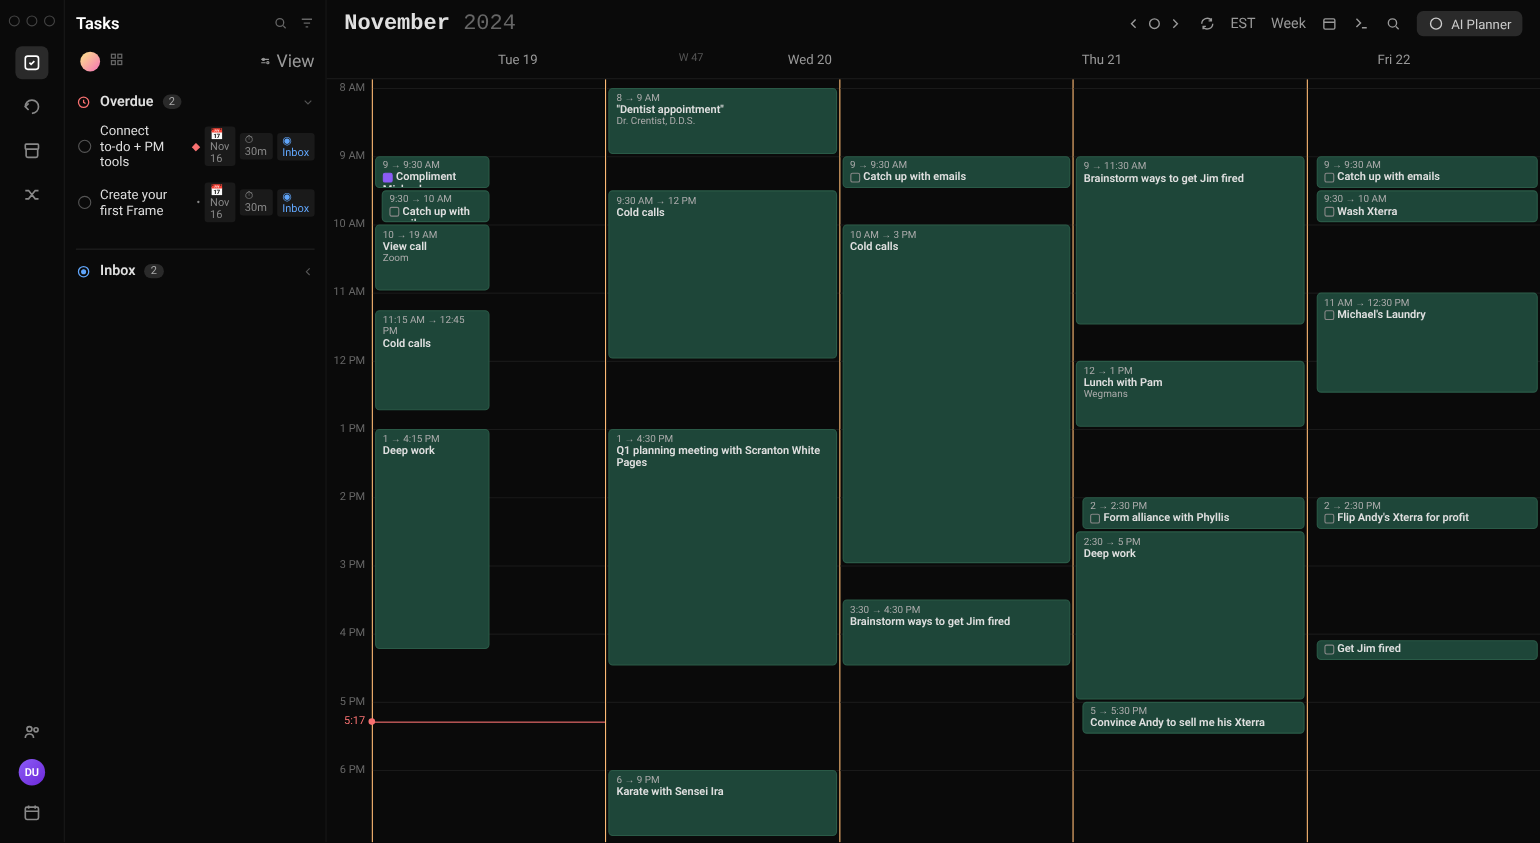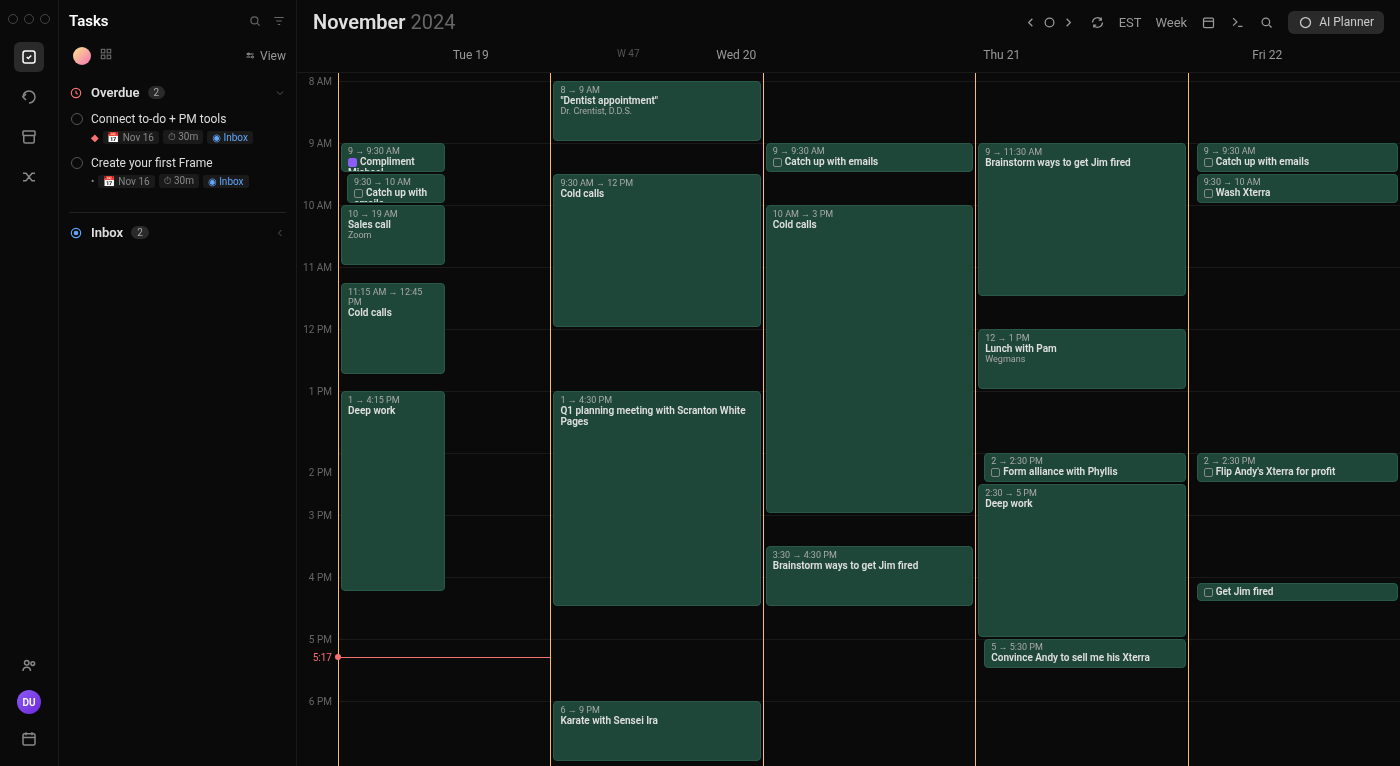--- a/index.html
+++ b/index.html
@@ -60,38 +60,38 @@
       display: flex; align-items: center; gap: 8px; margin-bottom: 20px;
       padding-left: 4px;
     }
     .gradient-chip {
       width: 18px; height: 18px; border-radius: 50%;
       background: linear-gradient(135deg, #fde68a, #f472b6);
     }
     .layouts-icon { color: #666; }
     .layouts-icon svg { width: 14px; height: 14px; }
     .view-link {
-      margin-left: auto; color: #999; font-size: 12px;
+      margin-left: auto; color: #999; font-size: 16px;
       display: flex; align-items: center; gap: 4px; cursor: pointer;
     }
     
     .section-header {
       display: flex; align-items: center; gap: 8px; margin-bottom: 12px;
       cursor: pointer;
     }
     .overdue-icon { color: #f87171; width: 14px; height: 14px; }
     .section-title { font-size: 13px; font-weight: 600; color: #e0e0e0; }
     .count-badge {
       background: #2a2a2a; color: #aaa; font-size: 10px;
       padding: 1px 6px; border-radius: 8px;
     }
     .chevron { margin-left: auto; color: #555; width: 12px; height: 12px; }
     
     .task-item {
-      display: flex; flex-direction: column; gap: 4px;
+      display: flex; flex-direction: row; gap: 4px;
       margin-bottom: 12px; padding-left: 2px;
     }
     .task-item-main { display: flex; align-items: center; gap: 8px; }
     .task-checkbox {
       width: 12px; height: 12px; border-radius: 50%;
       border: 1.5px solid #555; flex-shrink: 0;
     }
     .task-name { font-size: 12px; color: #ddd; }
     .task-meta { display: flex; gap: 4px; padding-left: 20px; align-items: center; }
     .meta-chip {
@@ -112,21 +112,21 @@
     
     .calendar-area {
       flex: 1; display: flex; flex-direction: column;
       background: #0a0a0a;
     }
     
     .calendar-header {
       display: flex; align-items: center;
       padding: 10px 16px 8px 16px;
     }
-    .month-title { font-size: 20px; font-weight: 600; }
+    .month-title { font-size: 20px; font-weight: 600; font-family: Liberation Mono, monospace; }
     .month-title .year { color: #666; font-weight: 400; }
     .header-right {
       margin-left: auto; display: flex; align-items: center; gap: 14px;
       color: #999;
     }
     .header-right svg { width: 15px; height: 15px; cursor: pointer; }
     .nav-arrows { display: flex; gap: 4px; align-items: center; }
     .tz-label { font-size: 13px; }
     .view-label { font-size: 13px; }
     .ai-planner-btn {
@@ -415,21 +415,21 @@
 
 
   <div class="calendar-grid">
     <div class="time-gutter" id="time-gutter">
         <div class="time-label" style="top: 8px;">8 AM</div>
         <div class="time-label" style="top: 70px;">9 AM</div>
         <div class="time-label" style="top: 132px;">10 AM</div>
         <div class="time-label" style="top: 194px;">11 AM</div>
         <div class="time-label" style="top: 256px;">12 PM</div>
         <div class="time-label" style="top: 318px;">1 PM</div>
-        <div class="time-label" style="top: 399px;">2 PM</div>
+        <div class="time-label" style="top: 380px;">2 PM</div>
         <div class="time-label" style="top: 442px;">3 PM</div>
         <div class="time-label" style="top: 504px;">4 PM</div>
         <div class="time-label" style="top: 566px;">5 PM</div>
         <div class="time-label" style="top: 628px;">6 PM</div>
         <div class="now-label" style="top: 583.546px;">5:17</div>
       </div>
     <div class="day-columns" id="day-columns">
         <div class="day-col">
           <div class="hour-line" style="top: 8px;"></div>
           <div class="hour-line" style="top: 70px;"></div>
@@ -445,21 +445,21 @@
           <div class="event narrow short" style="top: 70px; height: 29px;">
             <div class="event-time">9 → 9:30 AM</div>
             <div class="event-title"><span class="task-check done"></span>Compliment Michael</div>
           </div>
           <div class="event narrow short indent" style="top: 101px; height: 29px;">
             <div class="event-time">9:30 → 10 AM</div>
             <div class="event-title"><span class="task-check"></span>Catch up with emails</div>
           </div>
           <div class="event narrow" style="top: 132px; height: 60px;">
             <div class="event-time">10 → 19 AM</div>
-            <div class="event-title">Sales call</div>
+            <div class="event-title">View call</div>
             <div class="event-sub">Zoom</div>
           </div>
           <div class="event narrow" style="top: 209.5px; height: 91px;">
             <div class="event-time">11:15 AM → 12:45 PM</div>
             <div class="event-title">Cold calls</div>
           </div>
           <div class="event narrow" style="top: 318px; height: 199.5px;">
             <div class="event-time">1 → 4:15 PM</div>
             <div class="event-title">Deep work</div>
           </div>
@@ -566,20 +566,24 @@
           <div class="hour-line" style="top: 566px;"></div>
           <div class="hour-line" style="top: 628px;"></div>
           <div class="event short indent" style="top: 70px; height: 29px;">
             <div class="event-time">9 → 9:30 AM</div>
             <div class="event-title"><span class="task-check"></span>Catch up with emails</div>
           </div>
           <div class="event short indent" style="top: 101px; height: 29px;">
             <div class="event-time">9:30 → 10 AM</div>
             <div class="event-title"><span class="task-check"></span>Wash Xterra</div>
           </div>
+          <div class="event indent" style="top: 194px; height: 91px;">
+            <div class="event-time">11 AM → 12:30 PM</div>
+            <div class="event-title"><span class="task-check"></span>Michael's Laundry</div>
+          </div>
           <div class="event short indent" style="top: 380px; height: 29px;">
             <div class="event-time">2 → 2:30 PM</div>
             <div class="event-title"><span class="task-check"></span>Flip Andy's Xterra for profit</div>
           </div>
           <div class="event short indent" style="top: 510.2px; height: 18px;">
             <div class="event-title"><span class="task-check"></span>Get Jim fired</div>
           </div>
         </div>
         <div class="now-line" style="top: 583.546px; width: 20%;"></div>
         <div class="now-dot" style="top: 583.546px; left: 0px;"></div>

